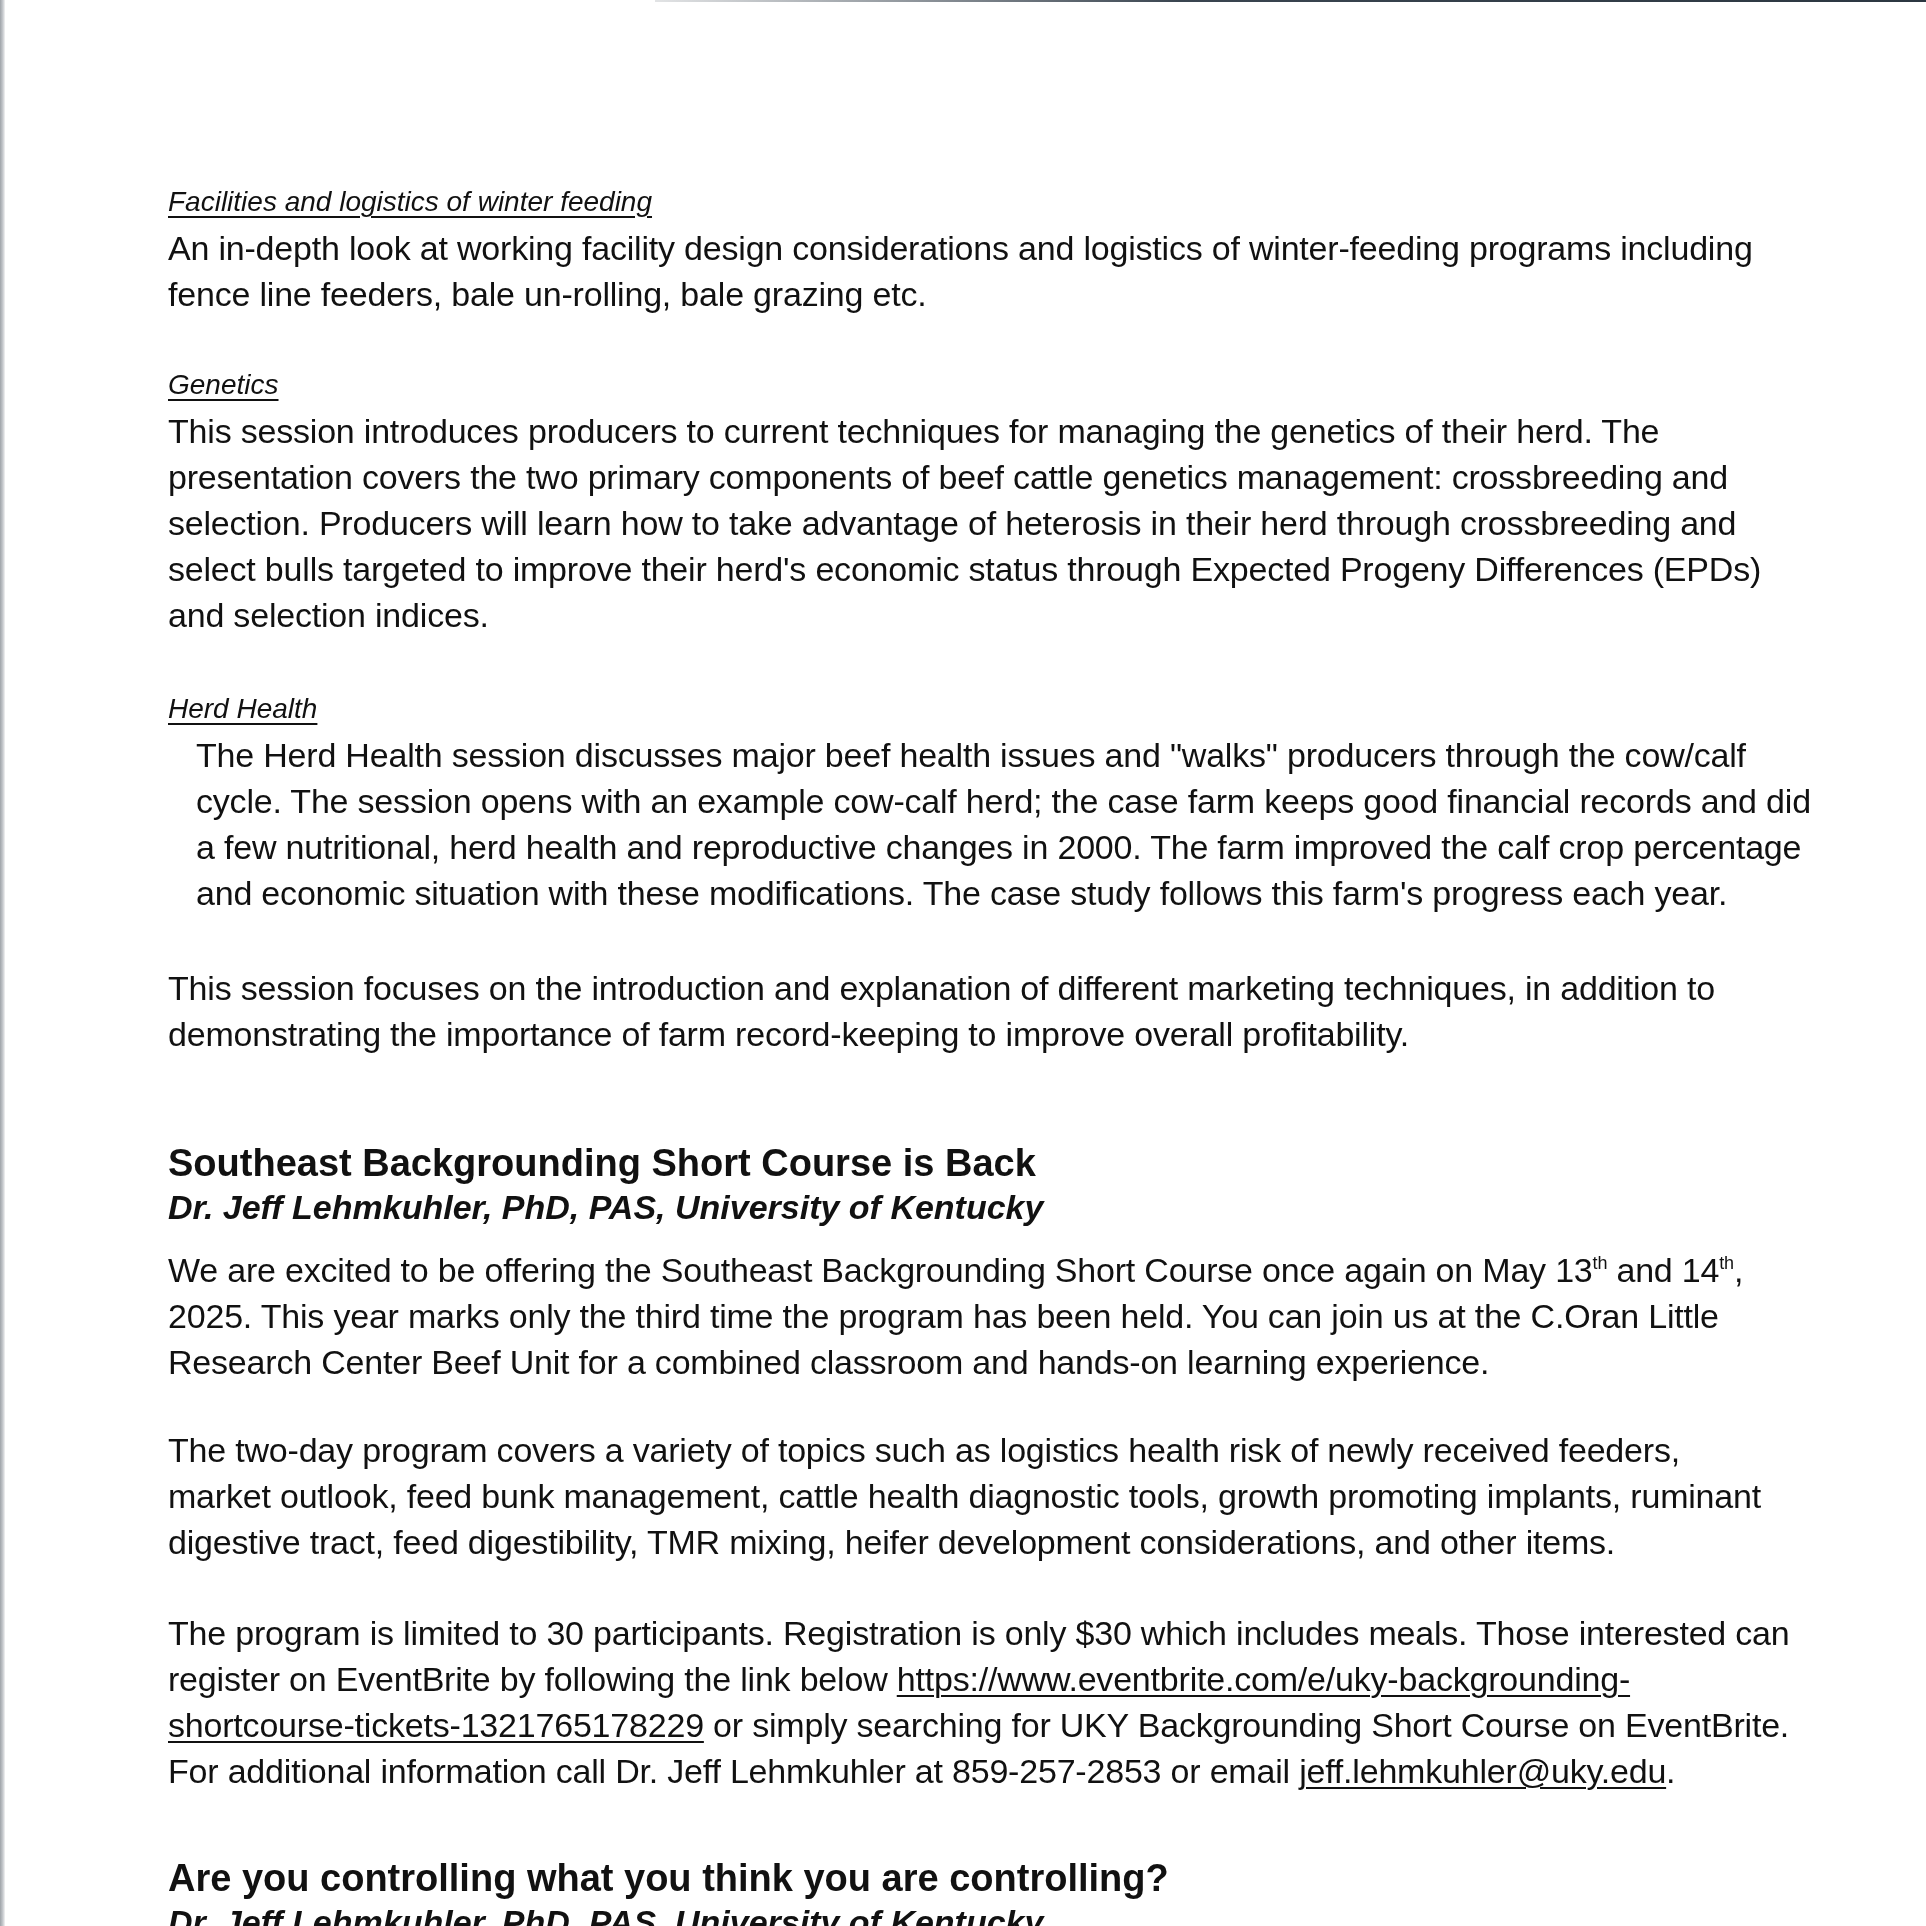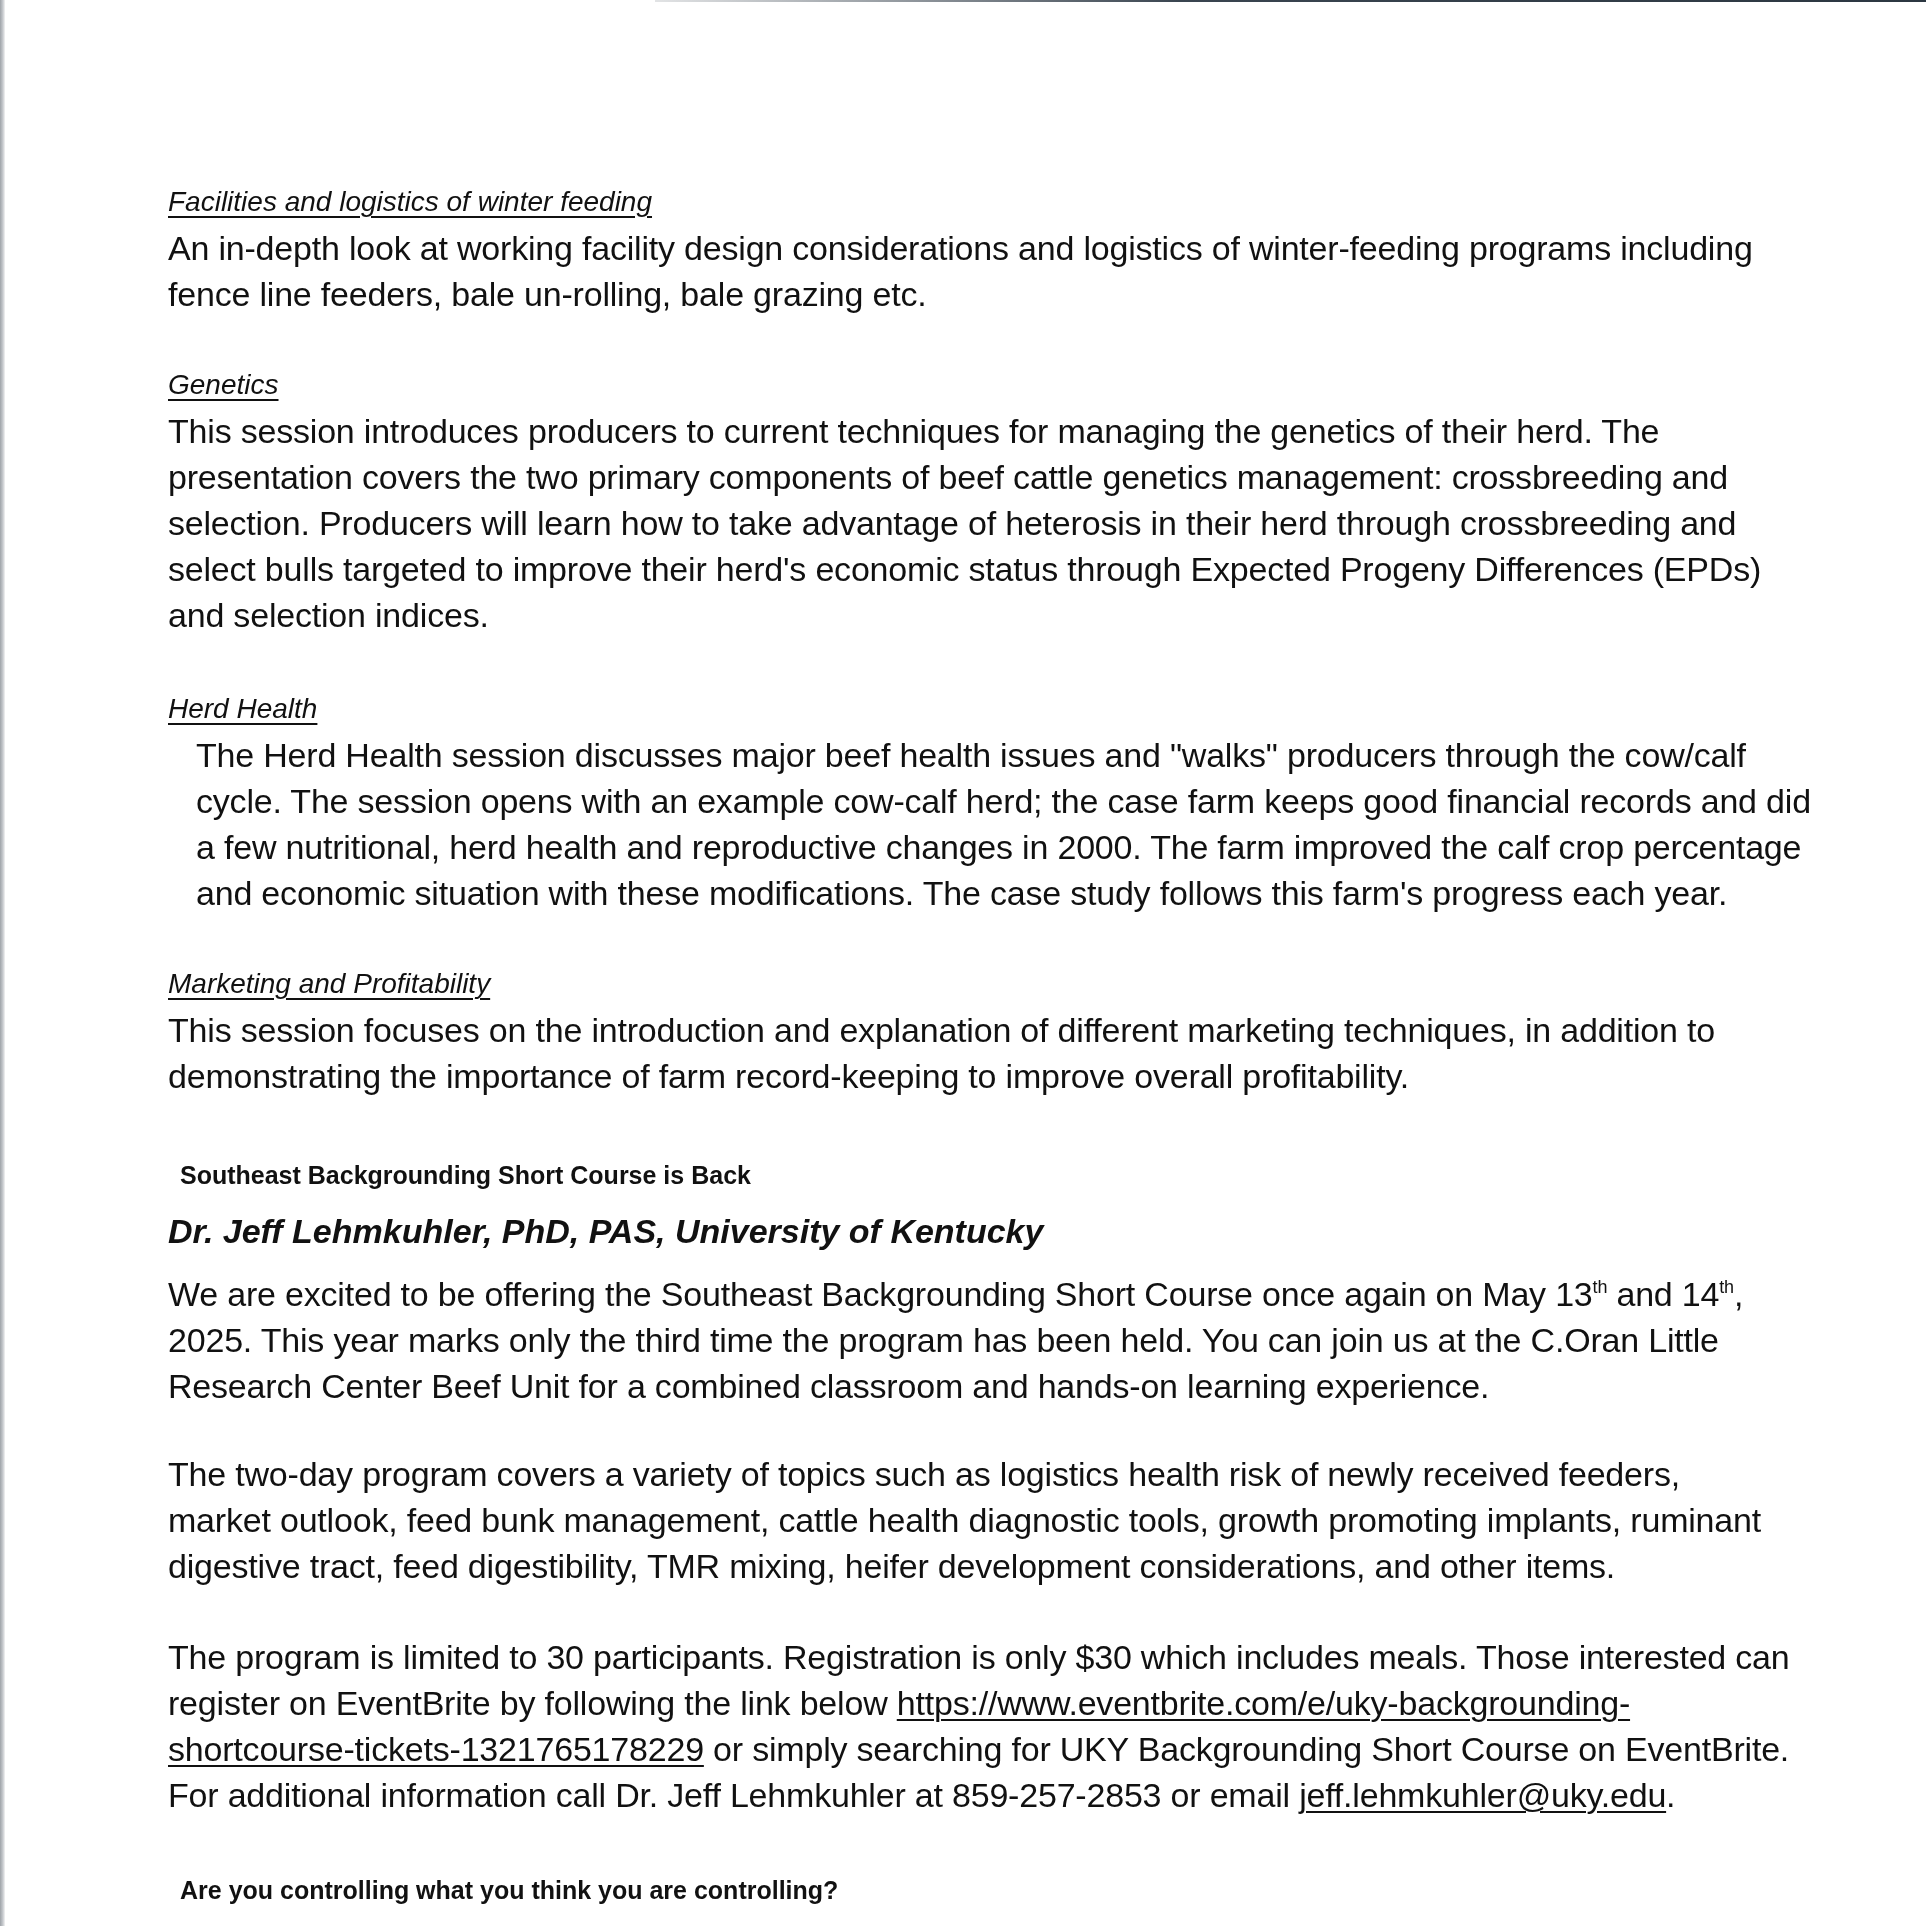--- a/index.html
+++ b/index.html
@@ -50,23 +50,23 @@
   }
   .body-text {
     font-size: 34px;
     line-height: 46px;
     margin: 0;
     letter-spacing: -0.2px;
   }
   .body-text .ln { display: block; white-space: nowrap; }
   .article-title {
     font-weight: bold;
-    font-size: 25px;
+    font-size: 38px;
     line-height: 46px;
-    margin: 12px;
+    margin: 0;
   }
   .byline {
     font-weight: bold;
     font-style: italic;
     font-size: 34px;
     line-height: 42px;
     margin: 0;
   }
   .link {
     text-decoration: underline;
@@ -107,21 +107,20 @@
     <h3 class="subhead">Herd Health</h3>
     <p class="body-text" style="margin-top:2.3px;margin-left:28px;">
       <span class="ln">The Herd Health session discusses major beef health issues and "walks" producers through the cow/calf</span>
       <span class="ln">cycle. The session opens with an example cow-calf herd; the case farm keeps good financial records and did</span>
       <span class="ln">a few nutritional, herd health and reproductive changes in 2000. The farm improved the calf crop percentage</span>
       <span class="ln">and economic situation with these modifications. The case study follows this farm's progress each year.</span>
     </p>
   </div>
 
   <div class="block" style="top:963px;">
-    <h3 class="subhead">Marketing and Profitability</h3>
     <p class="body-text" style="margin-top:2.3px;">
       <span class="ln">This session focuses on the introduction and explanation of different marketing techniques, in addition to</span>
       <span class="ln">demonstrating the importance of farm record-keeping to improve overall profitability.</span>
     </p>
   </div>
 
   <div class="block" style="top:1140px;">
     <h2 class="article-title">Southeast Backgrounding Short Course is Back</h2>
     <div class="byline">Dr. Jeff Lehmkuhler, PhD, PAS, University of Kentucky</div>
 

